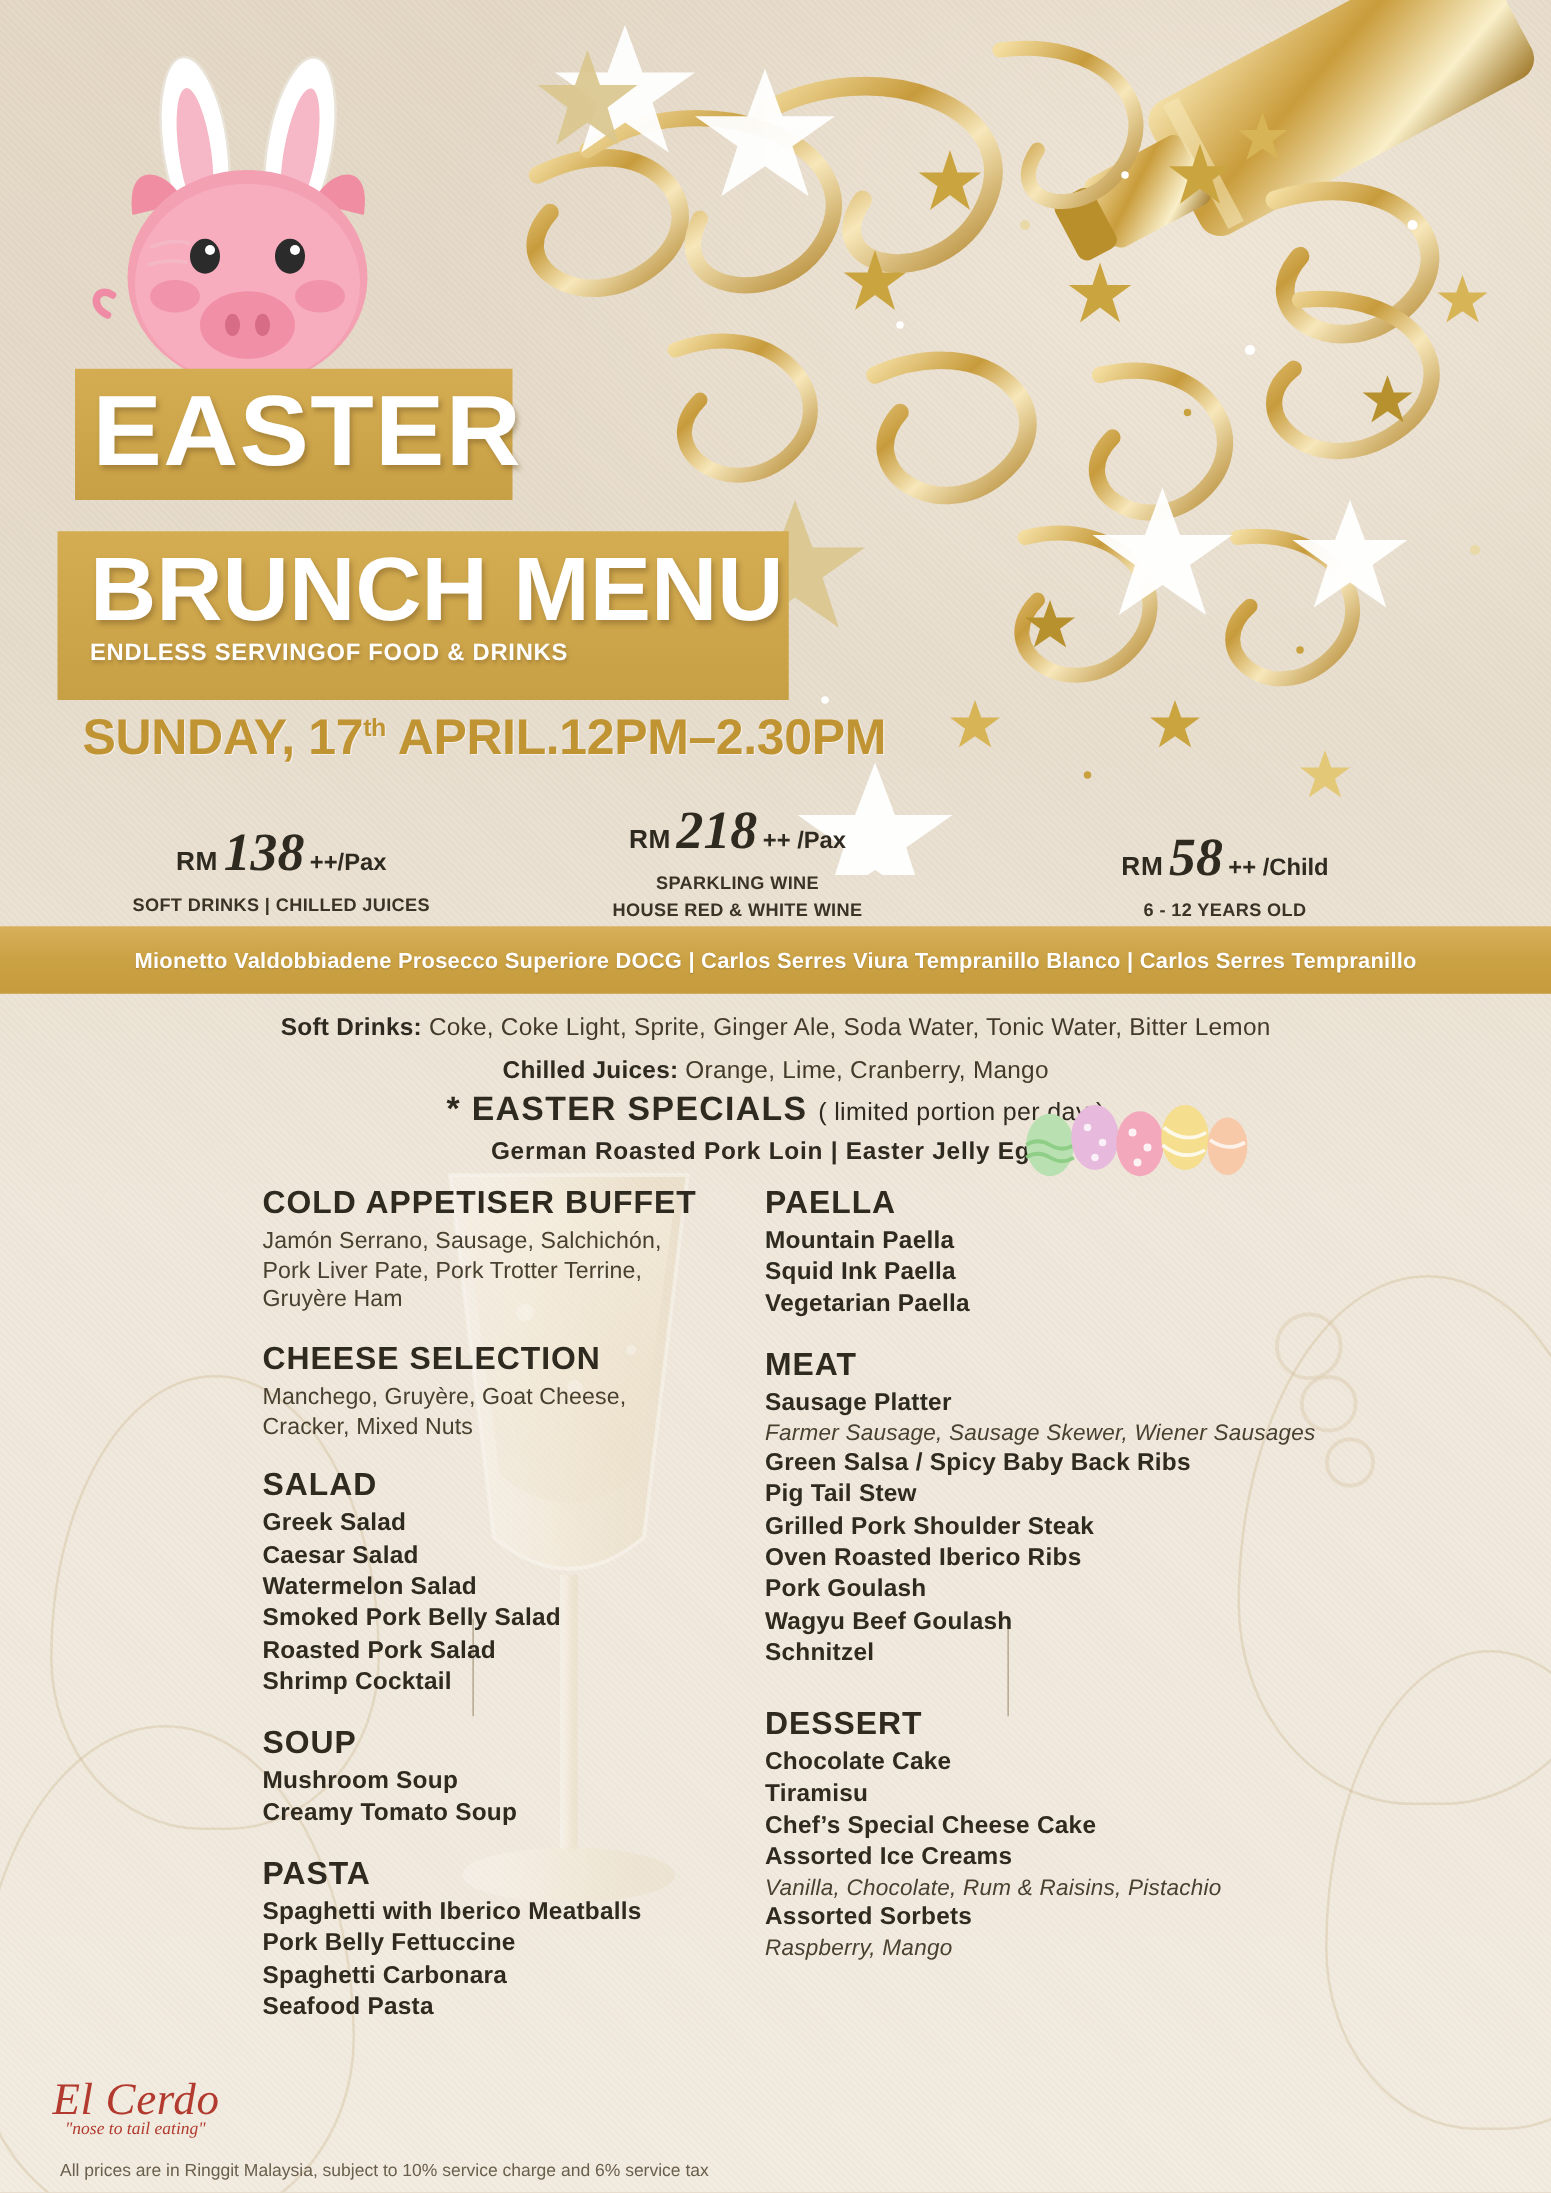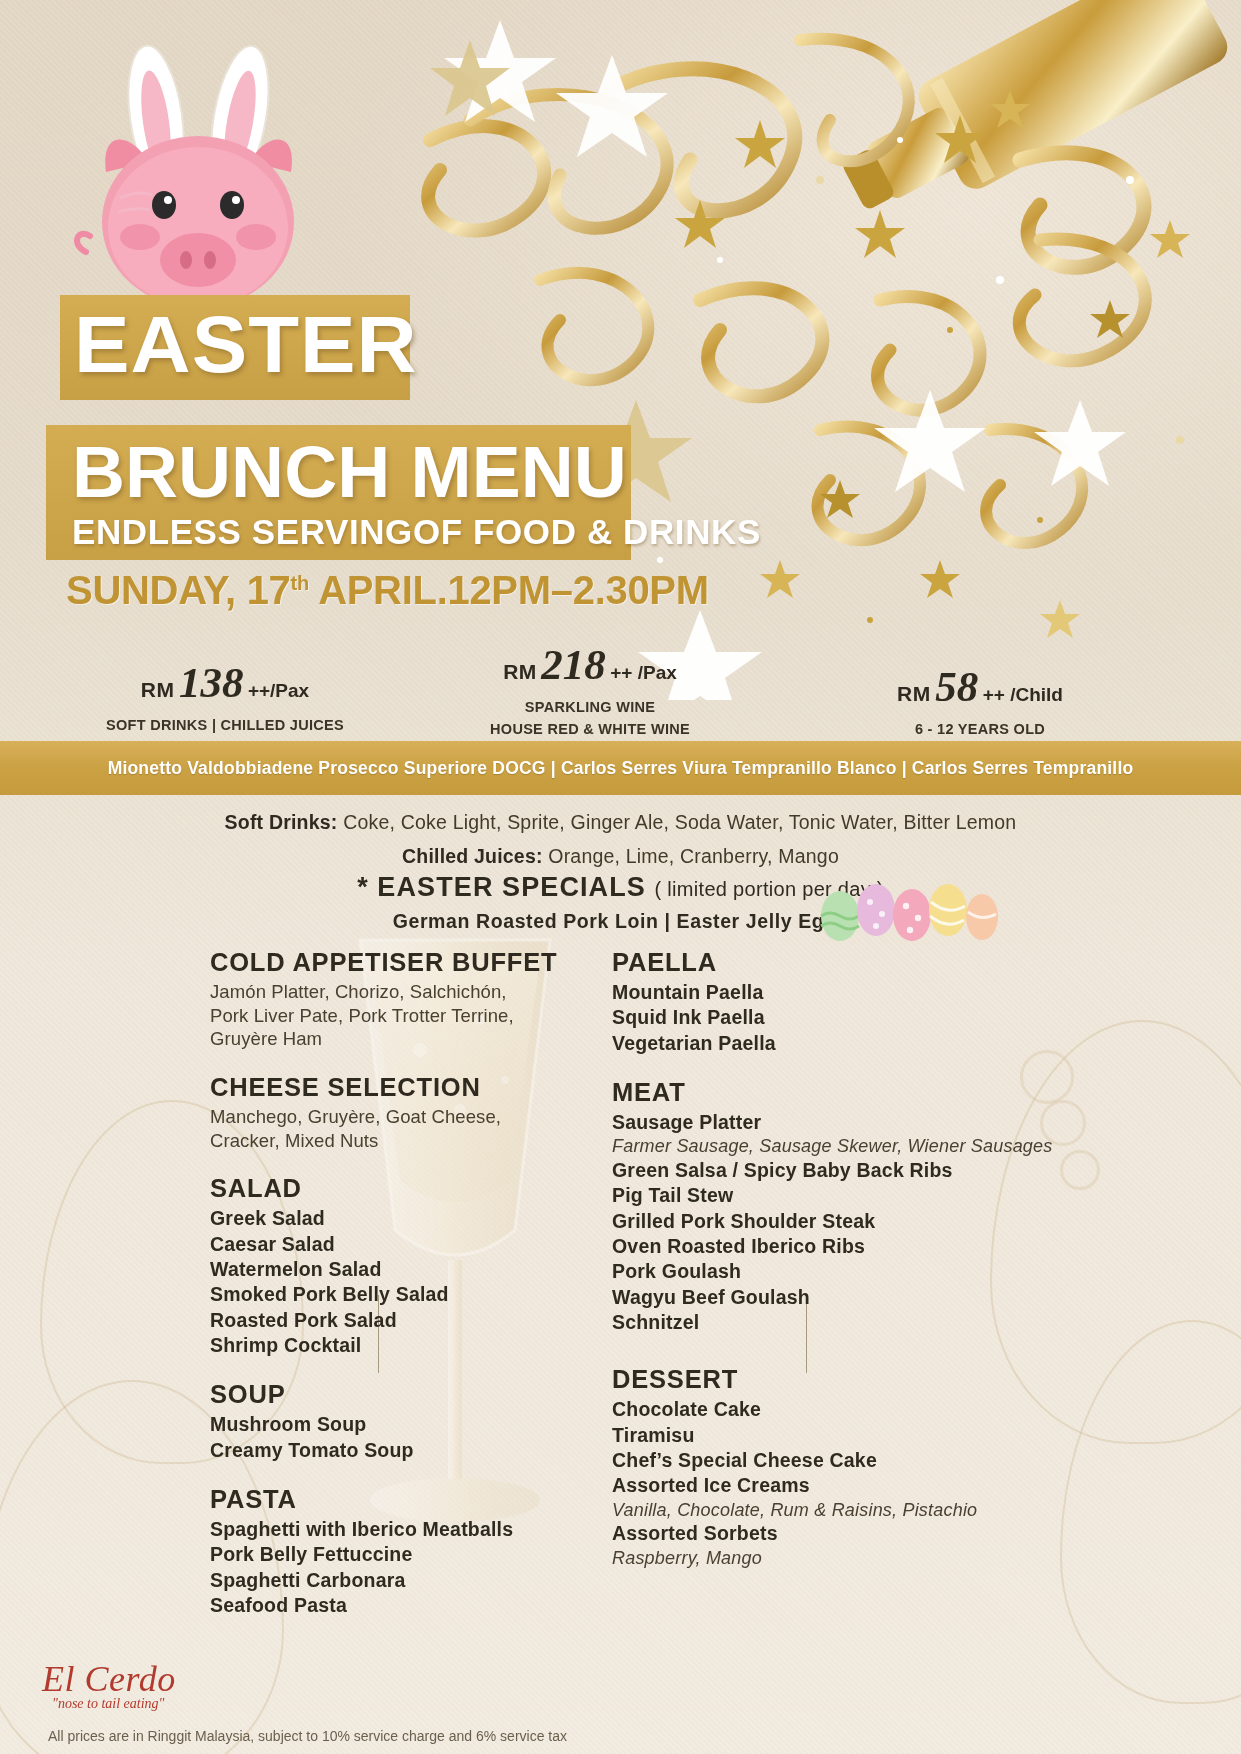--- a/index.html
+++ b/index.html
@@ -90,21 +90,21 @@
     font-weight: bold;
     color: #ffffff;
     letter-spacing: 0px;
     text-shadow: 2px 3px 4px rgba(120,90,40,.45);
     transform: scaleX(1.02);
     transform-origin: left top;
   }
   .title-sub {
     position: absolute;
     left: 72px; top: 512px;
-    font-size: 35px;
+    font-size: 19px;
     font-weight: bold;
     color: #ffffff;
     letter-spacing: .6px;
     text-shadow: 1px 2px 3px rgba(120,90,40,.4);
   }
   .date-line {
     position: absolute;
     left: 66px; top: 568px;
     font-size: 40px;
     font-weight: bold;
@@ -492,21 +492,21 @@
     </g>
   </svg>
 
   <div class="menu">
 
     <div class="col col-left">
 
       <div class="sec">
         <h3>COLD APPETISER BUFFET</h3>
         <div class="light">
-          <div>Jamón Platter, Chorizo, Salchichón,</div>
+          <div>Jamón Serrano, Sausage, Salchichón,</div>
           <div>Pork Liver Pate, Pork Trotter Terrine,</div>
           <div>Gruyère Ham</div>
         </div>
       </div>
 
       <div class="sec">
         <h3>CHEESE SELECTION</h3>
         <div class="light">
           <div>Manchego, Gruyère, Goat Cheese,</div>
           <div>Cracker, Mixed Nuts</div>

